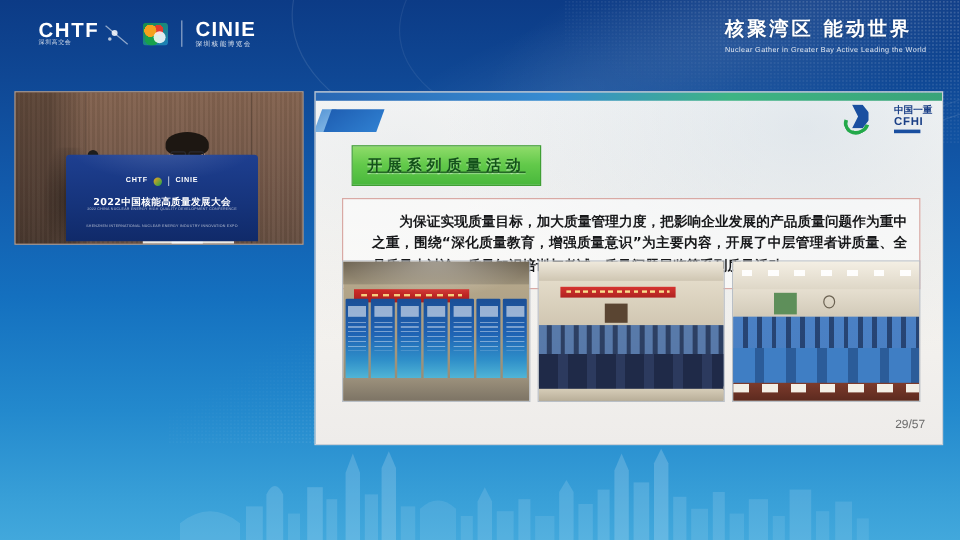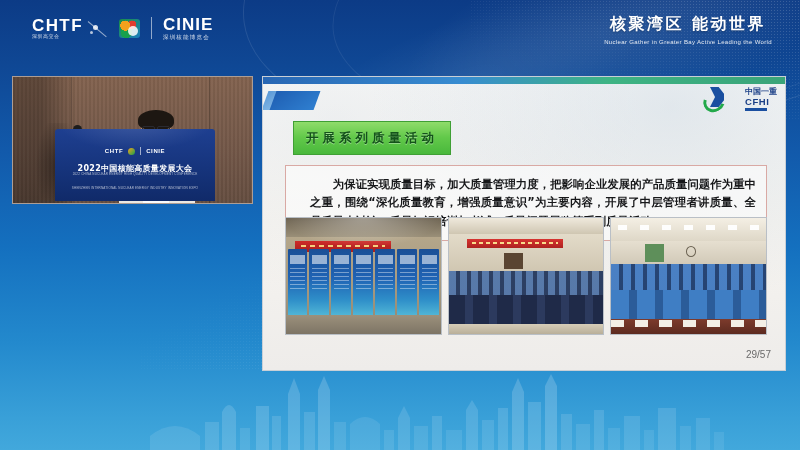--- a/index.html
+++ b/index.html
@@ -84,21 +84,21 @@
   .cinie-mark::after{
     content:""; position:absolute; right:2px; bottom:2px; width:10px; height:10px;
     border-radius:50%; background:#fff; opacity:.85;
   }
   .divider-v { width: 1px; height: 22px; background: rgba(255,255,255,.55); margin: 0 4px; }
   .cinie-block { display:flex; flex-direction:column; line-height:1; }
   .cinie-word { color:#fff; font-size:17px; font-weight:bold; letter-spacing:1px; }
   .cinie-sub { color:rgba(255,255,255,.85); font-size:5.5px; letter-spacing:1.2px; margin-top:2px; }
   .chtf-sub { color:rgba(255,255,255,.8); font-size:5px; letter-spacing:.5px; }
 
-  .slogan { position: absolute; right: 28px; top: 14px; text-align: center; }
+  .slogan { position: absolute; right: 28px; top: 14px; text-align: left; }
   .slogan-cn {
     color: #fff; font-size: 16px; font-weight: bold; letter-spacing: 2.5px;
     text-shadow: 0 1px 2px rgba(0,0,0,.25);
     font-family: "DejaVu Sans", sans-serif;
   }
   .slogan-en {
     color: rgba(255,255,255,.88); font-size: 6px; letter-spacing: .35px; margin-top: 4px;
     font-family: "Liberation Sans", sans-serif;
   }
 
@@ -210,20 +210,21 @@
     letter-spacing:5px; font-family:"DejaVu Sans", sans-serif;
   }
   .green-banner {
     position:absolute; left:30px; top:44px; height:19px; padding:16px 12px;
     display:flex; align-items:center;
     background: linear-gradient(180deg,#8fdc6a 0%, #62c94a 48%, #49b83c 100%);
     border:1px solid #3f9f34;
     color:#14521b; font-size:12.5px; font-weight:bold; letter-spacing:4px;
     font-family:"DejaVu Sans", sans-serif;
     text-shadow: 0 1px 0 rgba(255,255,255,.35);
+    text-decoration: underline;
   }
   .cfhi-logo {
     position:absolute; right:8px; top:10px; display:flex; align-items:center; gap:16px;
   }
   .cfhi-mark { position:relative; width:26px; height:25px; }
   .cfhi-swoosh {
     position:absolute; left:0; bottom:0; width:22px; height:20px;
     border:3.5px solid #23a94a; border-radius:50%;
     border-top-color:transparent; border-right-color:transparent;
     transform: rotate(-28deg);

